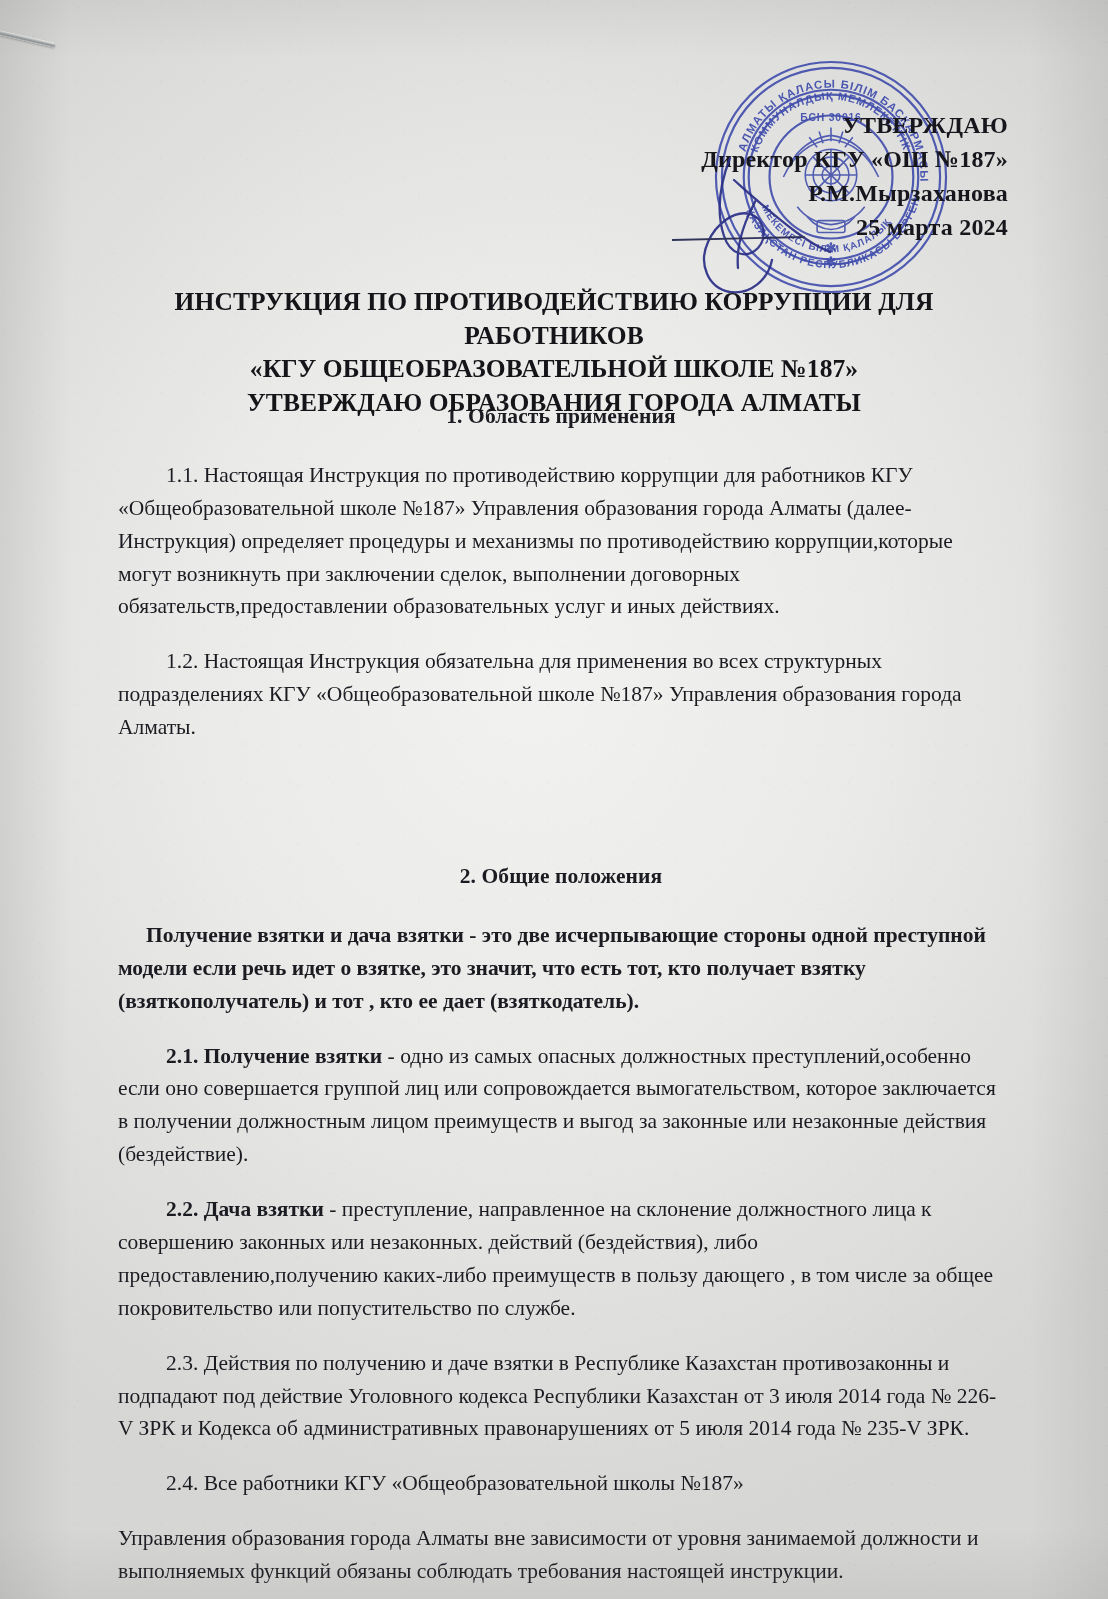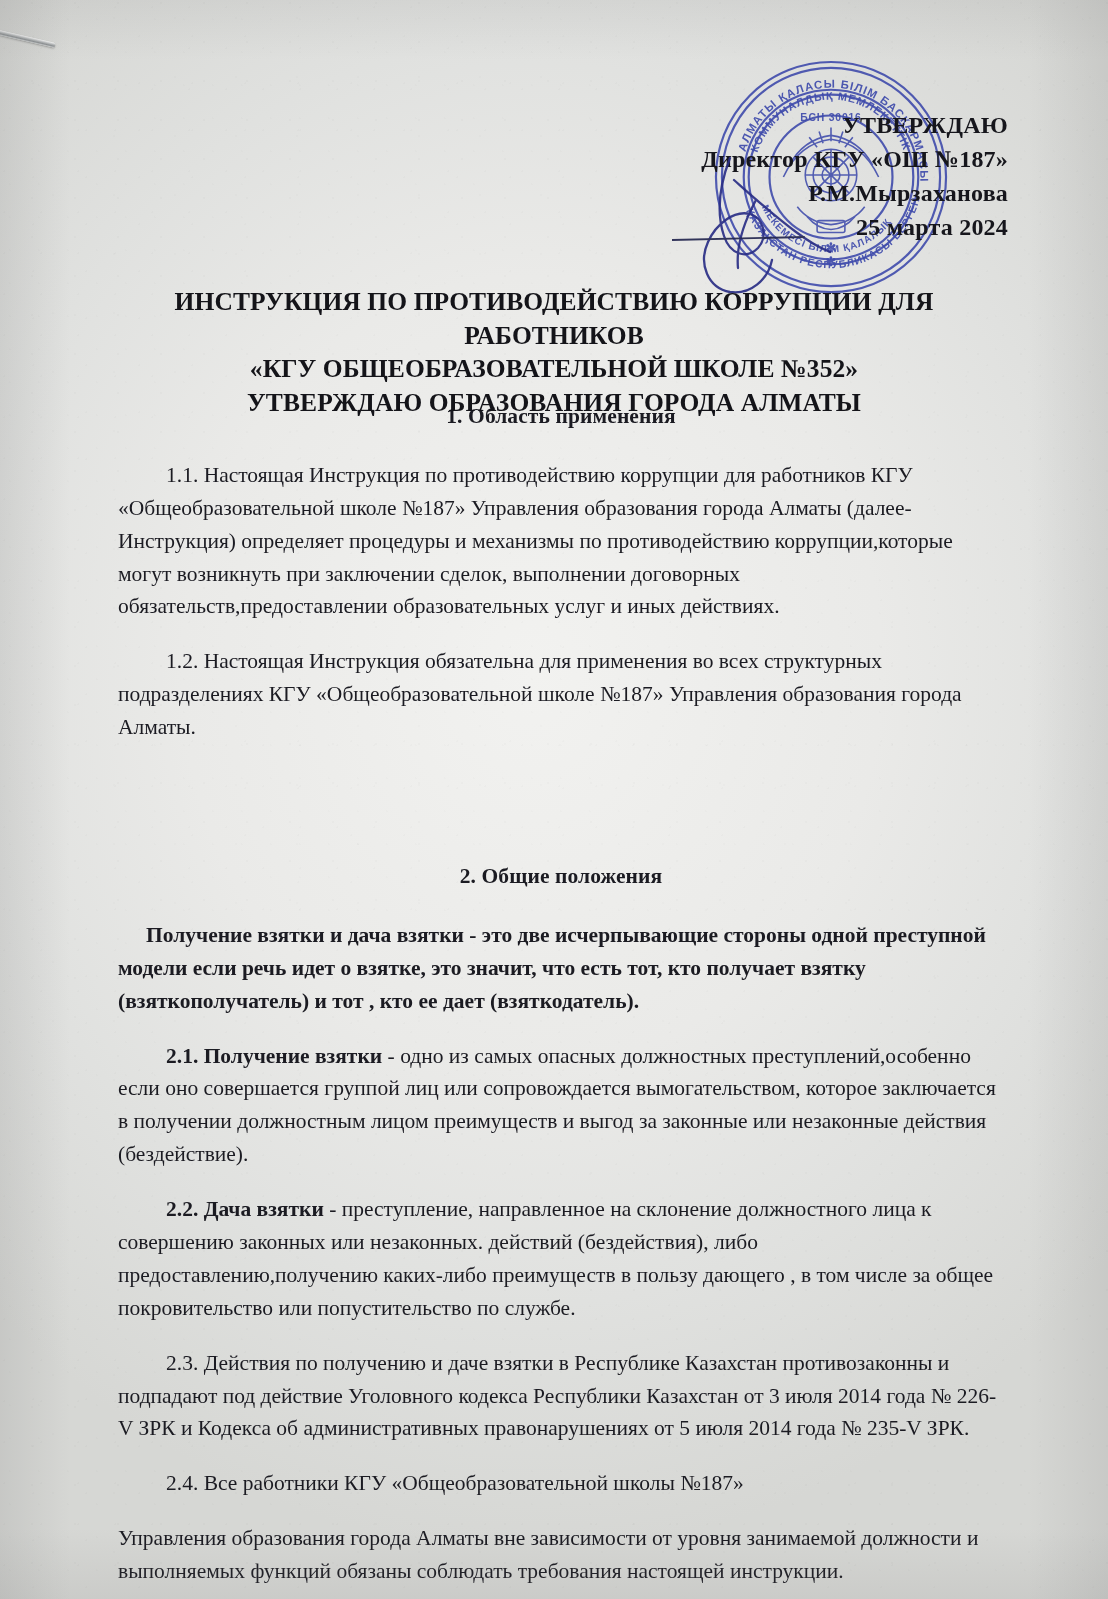--- a/index.html
+++ b/index.html
@@ -204,21 +204,21 @@
 
   <div class="approval">
     <span class="ln">УТВЕРЖДАЮ</span>
     <span class="ln">Директор КГУ  «ОШ №187»</span>
     <span class="ln">Р.М.Мырзаханова</span>
     <span class="ln">25 марта 2024</span>
   </div>
 
   <div class="doc-title">
     <span class="ln">ИНСТРУКЦИЯ ПО ПРОТИВОДЕЙСТВИЮ КОРРУПЦИИ ДЛЯ РАБОТНИКОВ</span>
-    <span class="ln">«КГУ ОБЩЕОБРАЗОВАТЕЛЬНОЙ ШКОЛЕ №352»</span>
+    <span class="ln">«КГУ ОБЩЕОБРАЗОВАТЕЛЬНОЙ ШКОЛЕ №187»</span>
     <span class="ln">УТВЕРЖДАЮ  ОБРАЗОВАНИЯ ГОРОДА АЛМАТЫ</span>
   </div>
 
   <div class="body">
 
     <h2 class="section">1. Область применения</h2>
 
     <p class="para">
       <span class="nowrap">1.1.</span>
       <span>Настоящая Инструкция по противодействию коррупции для работников КГУ «Общеобразовательной школе №187» Управления образования города Алматы (далее-Инструкция) определяет процедуры и механизмы по противодействию коррупции,которые могут возникнуть при заключении сделок, выполнении договорных обязательств,предоставлении образовательных услуг и иных действиях.</span>

